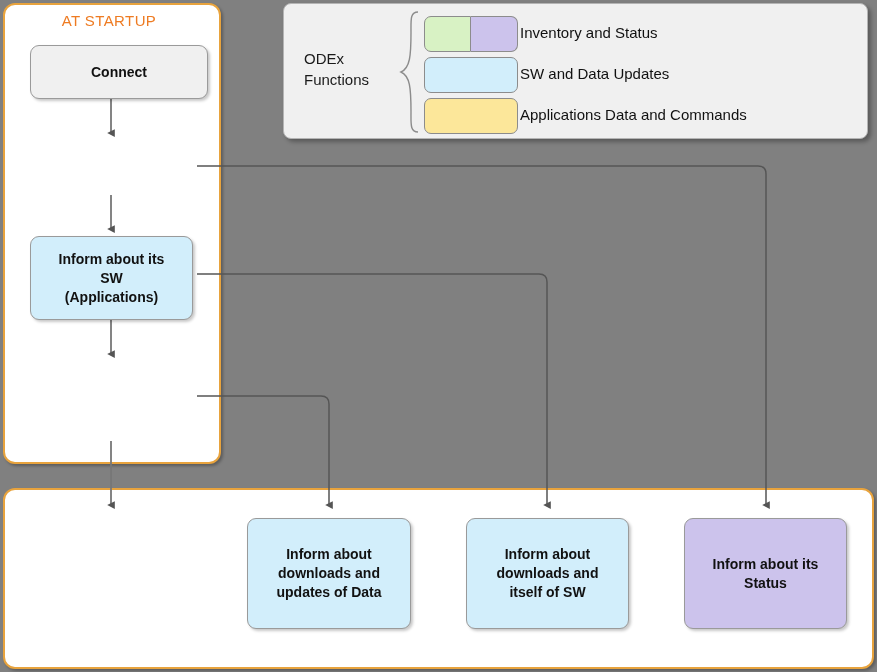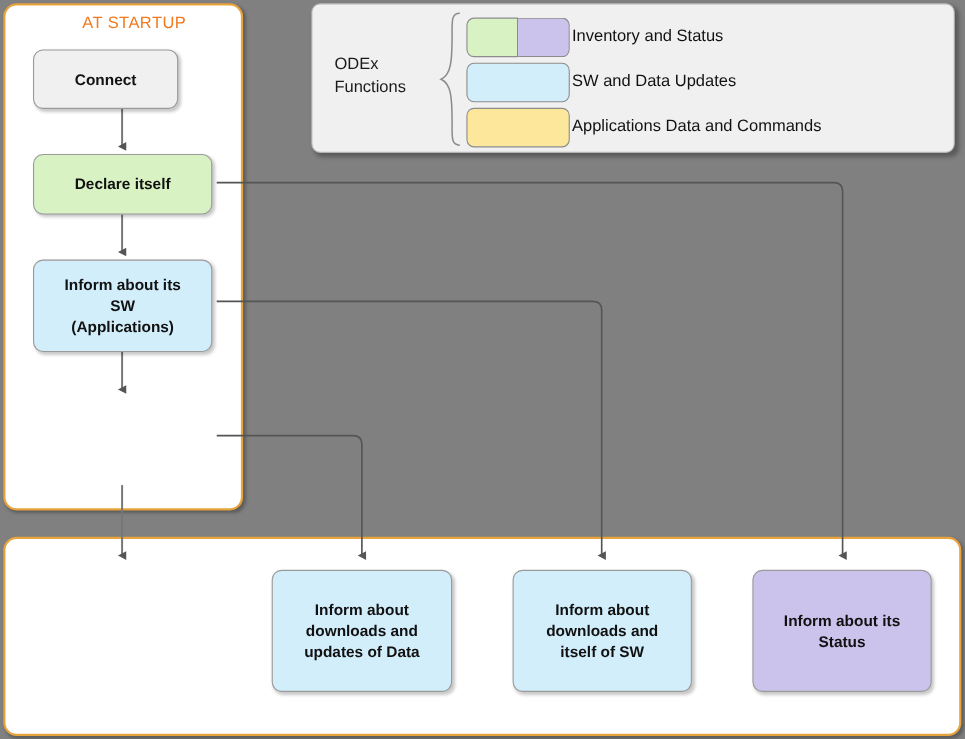--- a/index.html
+++ b/index.html
@@ -42,21 +42,20 @@
     width: 871px; height: 181px;
     border-color: #e8a33d;
   }
   .phase-title {
     position: absolute;
     color: #ee7b22;
     font-size: 15px;
     letter-spacing: 0.4px;
     white-space: nowrap;
     user-select: none;
-    padding-left: 13px;
   }
   #startup-title { left: 0; top: 12px; width: 218px; text-align: center; }
   #runtime-title { left: 0;  top: 124px; width: 871px; text-align: center; }
 
   
   #legend-panel {
     position: absolute;
     left: 283px; top: 3px;
     width: 585px; height: 136px;
     background: #f0f0f0;
@@ -185,31 +184,26 @@
 
     <path d="M197,166 L758,166 Q766,166 766,174 L766,505" stroke="#555555" stroke-width="1.5" fill="none" marker-end="url(#arrowhead)"></path>
 
     <path d="M197,274 L539,274 Q547,274 547,282 L547,505" stroke="#555555" stroke-width="1.5" fill="none" marker-end="url(#arrowhead)"></path>
 
     <path d="M197,396 L321,396 Q329,396 329,404 L329,505" stroke="#555555" stroke-width="1.5" fill="none" marker-end="url(#arrowhead)"></path>
 
     <path d="M111,441 L111,505" stroke="#777777" stroke-width="1.8" fill="none" marker-end="url(#arrowhead)"></path>
   </svg>
 
-  <div class="node" style="left:30px; top:45px; width:132px; height:54px; background:#f0f0f0;">
+  <div class="node" style="left:30px; top:45px; width:178px; height:54px; background:#f0f0f0;">
     <span>
       <span class="ln b">Connect</span>
     </span>
   </div>
 
-  <div class="node" style="left:30px; top:140px; width:163px; height:55px; background:#d8f2c4;">
-    <span>
-      <span class="ln b">Declare itself</span>
-    </span>
-  </div>
 
   <div class="node" style="left:30px; top:236px; width:163px; height:84px; background:#d2eefb;">
     <span>
       <span class="ln">Inform about its</span>
       <span class="ln b">SW</span>
       <span class="ln">(Applications)</span>
     </span>
   </div>
 
 

